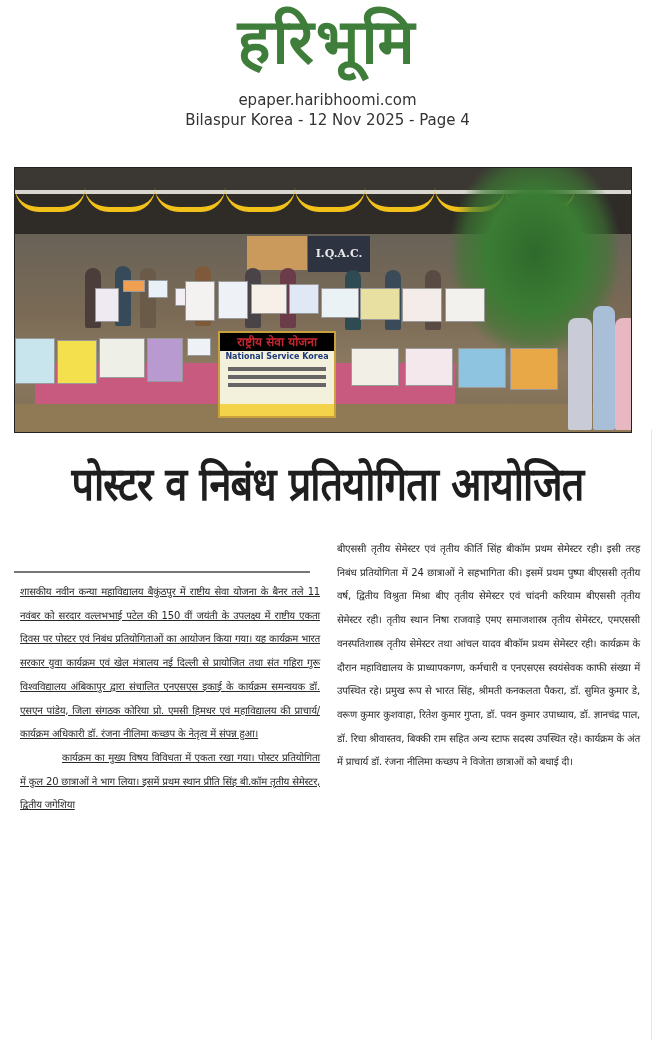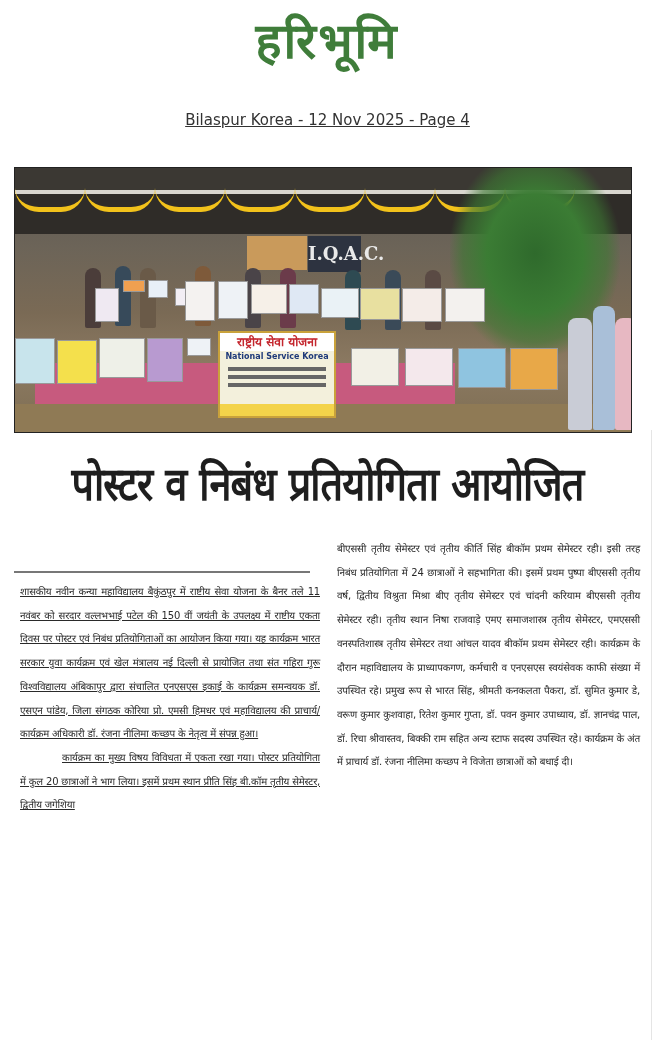--- a/index.html
+++ b/index.html
@@ -7,69 +7,69 @@
       width: 655px; height: 1040px; background: #ffffff; overflow: hidden;
       font-family: "DejaVu Sans", sans-serif; color: #222;
     }
     .page { position: relative; width: 655px; height: 1040px; background: #fff; }
 
     
     .masthead { position: absolute; left: 0; top: 0; width: 655px; height: 135px; text-align: center; }
     .logo {
       position: absolute; left: 182px; top: 4px; width: 290px; height: 76px;
       color: #3f7d3a; font-family: "DejaVu Sans", sans-serif; font-weight: bold;
-      font-size: 49px; line-height: 76px; letter-spacing: 2px; text-align: center;
+      font-size: 62px; line-height: 76px; letter-spacing: 2px; text-align: center;
     }
     .site-url {
       position: absolute; left: 0; top: 90px; width: 655px; text-align: center;
       font-family: "DejaVu Sans", sans-serif; font-size: 15px; color: #333; line-height: 20px;
     }
     .edition {
       position: absolute; left: 0; top: 110px; width: 655px; text-align: center;
-      font-family: "DejaVu Sans", sans-serif; font-size: 15px; color: #333; line-height: 20px; text-decoration: underline;
+      font-family: "DejaVu Sans", sans-serif; font-size: 15px; color: #333; line-height: 20px;
     }
 
     
     .photo {
       position: absolute; left: 14px; top: 167px; width: 618px; height: 266px;
       border: 1px solid #222; overflow: hidden;
       background: linear-gradient(180deg, #5a5650 0%, #6c6458 30%, #7a6a55 55%, #8c7a62 75%, #7d6d52 100%);
     }
     .photo .roof { position: absolute; left: 0; top: 0; width: 100%; height: 22px; background: #3b3833; }
     .photo .beam { position: absolute; left: 0; top: 22px; width: 100%; height: 4px; background: #d9d6cf; }
     .photo .canopy { position: absolute; left: 0; top: 26px; width: 100%; height: 40px; background: #2f2c28; }
     .photo .garland {
       position: absolute; top: 20px; height: 24px; width: 70px;
       border-bottom: 5px solid #f2c21b; border-radius: 0 0 40px 40px;
     }
     .photo .tree {
       position: absolute; left: 435px; top: 0; width: 170px; height: 190px;
       background: radial-gradient(ellipse at 50% 45%, #2f6a2c 0%, #3b7c34 40%, rgba(60,120,50,0.6) 60%, rgba(0,0,0,0) 72%);
     }
     .photo .iqac {
-      position: absolute; left: 293px; top: 68px; width: 53px; height: 36px;
-      background: #2d3340; color: #e9e9e9; font-size: 18px; font-weight: bold; text-align: center; line-height: 36px;
+      position: absolute; left: 293px; top: 68px; width: 62px; height: 36px;
+      background: #2d3340; color: #e9e9e9; font-size: 11px; font-weight: bold; text-align: center; line-height: 36px;
       font-family: "DejaVu Serif", serif;
     }
     .photo .sign {
       position: absolute; left: 232px; top: 68px; width: 60px; height: 34px; background: #c99a5b;
     }
     .photo .wall {
       position: absolute; left: 20px; top: 195px; width: 420px; height: 50px; background: #c75a7e;
     }
     .photo .ground { position: absolute; left: 0; top: 236px; width: 100%; height: 30px; background: #8f7a55; }
     .photo .person {
       position: absolute; width: 16px; border-radius: 8px 8px 2px 2px; background: #2d2a2e;
     }
     .photo .poster { position: absolute; border: 1px solid #999; }
     .photo .banner {
       position: absolute; left: 203px; top: 163px; width: 118px; height: 87px;
       background: #f3f0dc; border: 2px solid #c9a23b; text-align: center; overflow: hidden;
     }
-    .banner .b-title { color: #c4262e; font-size: 12px; font-weight: bold; line-height: 18px; background: #ffffff; }
+    .banner .b-title { color: #c4262e; font-size: 12px; font-weight: bold; line-height: 18px; background: #000000; }
     .banner .b-sub { color: #1f3a7a; font-size: 8px; font-weight: bold; line-height: 12px; }
     .banner .b-line { height: 4px; margin: 4px 8px; background: #666; }
     .banner .b-foot { position: absolute; left: 0; bottom: 0; width: 100%; height: 12px; background: #f3d34a; }
 
     
     .headline {
       position: absolute; left: 0; top: 447px; width: 655px; text-align: center;
       font-family: "DejaVu Sans", sans-serif; font-weight: bold; font-size: 46px; line-height: 74px;
       color: #1e1e1e; letter-spacing: -1px; transform: scaleX(0.86); transform-origin: 50% 50%;
     }
@@ -94,20 +94,21 @@
 
     .right-edge-rule { position: absolute; left: 651px; top: 430px; width: 1px; height: 610px; background: #e5e5e5; }
   </style>
 </head>
 <body>
 
 <div class="page">
 
   <header class="masthead">
     <div class="logo">हरिभूमि</div>
+    <div class="site-url">epaper.haribhoomi.com</div>
     <div class="edition">Bilaspur Korea - 12 Nov 2025 - Page 4</div>
   </header>
 
   <div class="photo">
     <div class="roof"></div>
     <div class="beam"></div>
     <div class="canopy"></div>
     <div class="garland" style="left:0px;"></div>
     <div class="garland" style="left:70px;"></div>
     <div class="garland" style="left:140px;"></div>

